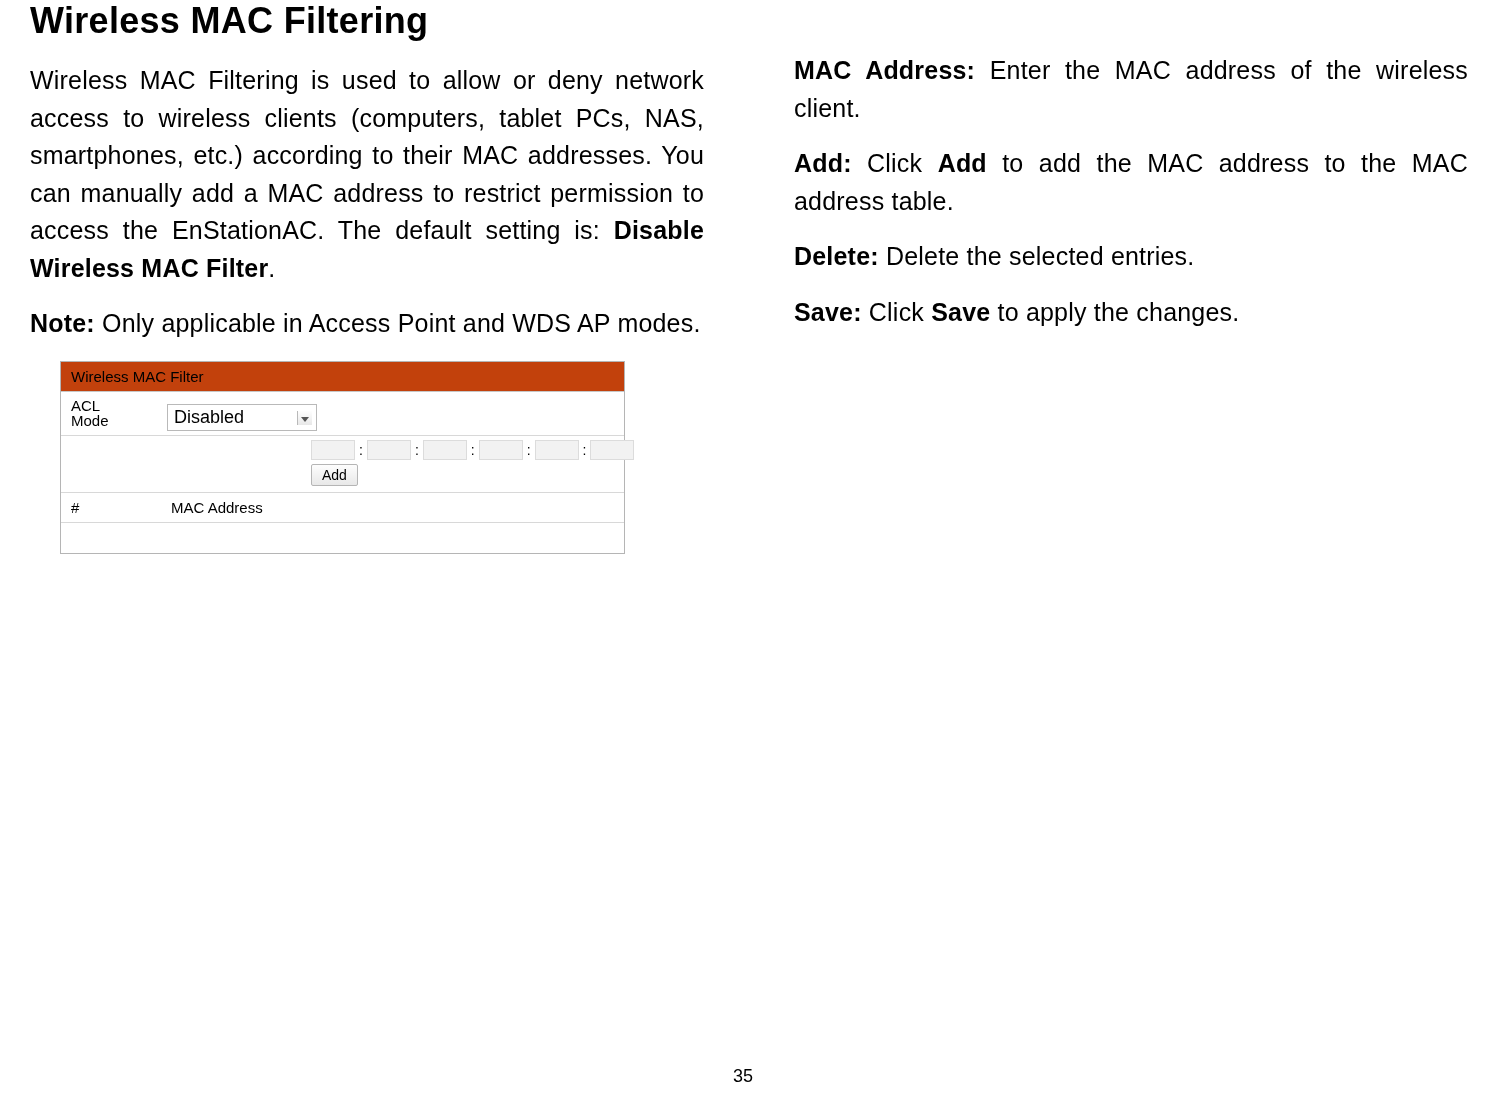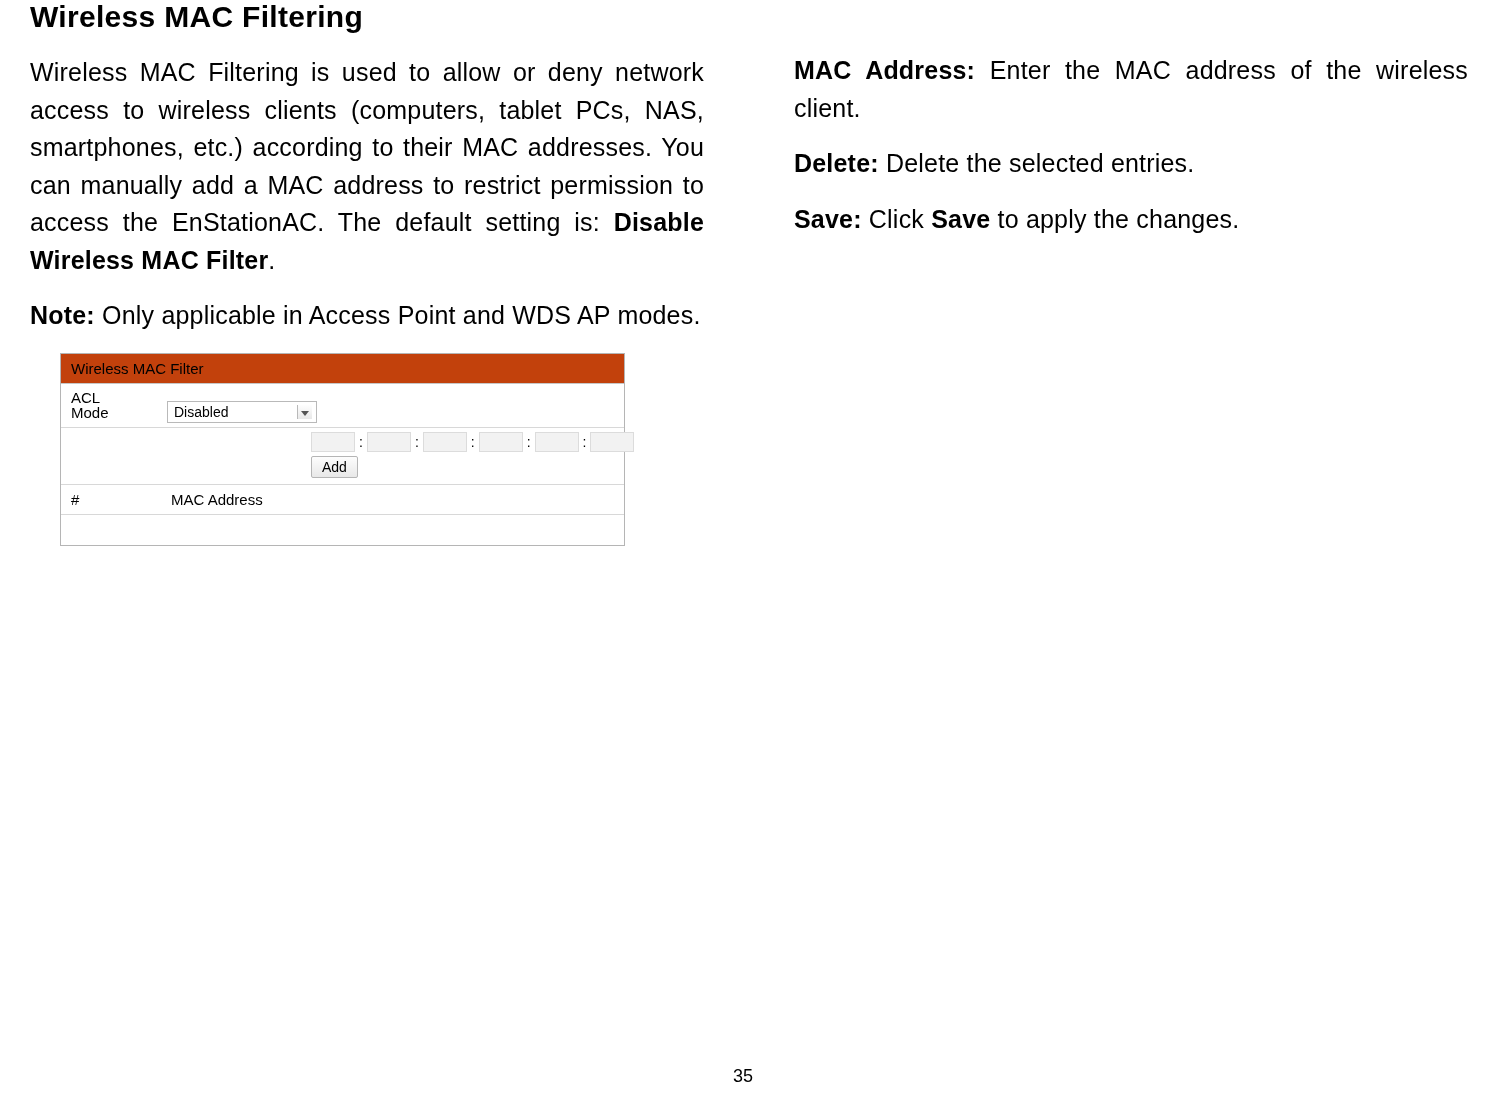--- a/index.html
+++ b/index.html
@@ -23,21 +23,21 @@
     display: flex;
     flex-direction: row;
     gap: 90px;
     padding-top: 0;
   }
   .col {
     flex: 1;
     min-width: 0;
   }
   h1.title {
-    font-size: 30px;
+    font-size: 36px;
     font-weight: 700;
     margin: 0 0 20px 0;
     letter-spacing: 0.3px;
   }
   p.body {
     font-size: 25px;
     line-height: 1.5;
     margin: 0 0 18px 0;
     text-align: justify;
     letter-spacing: 0.2px;
@@ -76,21 +76,21 @@
     padding: 6px 10px;
     line-height: 1.05;
   }
   .fig-control-cell {
     padding: 4px 6px;
   }
   .fig-select {
     border: 1px solid #b9b9b9;
     background: #fff;
     padding: 2px 22px 2px 6px;
-    font-size: 14px;
+    font-size: 18px;
     position: relative;
     display: inline-block;
     width: 120px;
   }
   .fig-select::after {
     content: "";
     position: absolute;
     right: 4px;
     top: 50%;
     transform: translateY(-50%);
@@ -221,20 +221,23 @@
         <div class="fig-empty"></div>
       </div>
     </div>
 
     <div class="col" style="padding-top:52px;">
 
       <p class="body">
         <span class="bold">MAC Address:</span><span> Enter the MAC address of the wireless client.</span>
       </p>
 
+      <p class="body">
+        <span class="bold">Add:</span><span> Click </span><span class="bold">Add</span><span> to add the MAC address to the MAC address table.</span>
+      </p>
 
       <p class="body">
         <span class="bold">Delete:</span><span> Delete the selected entries.</span>
       </p>
 
       <p class="body">
         <span class="bold">Save:</span><span> Click </span><span class="bold">Save</span><span> to apply the changes.</span>
       </p>
     </div>
 

